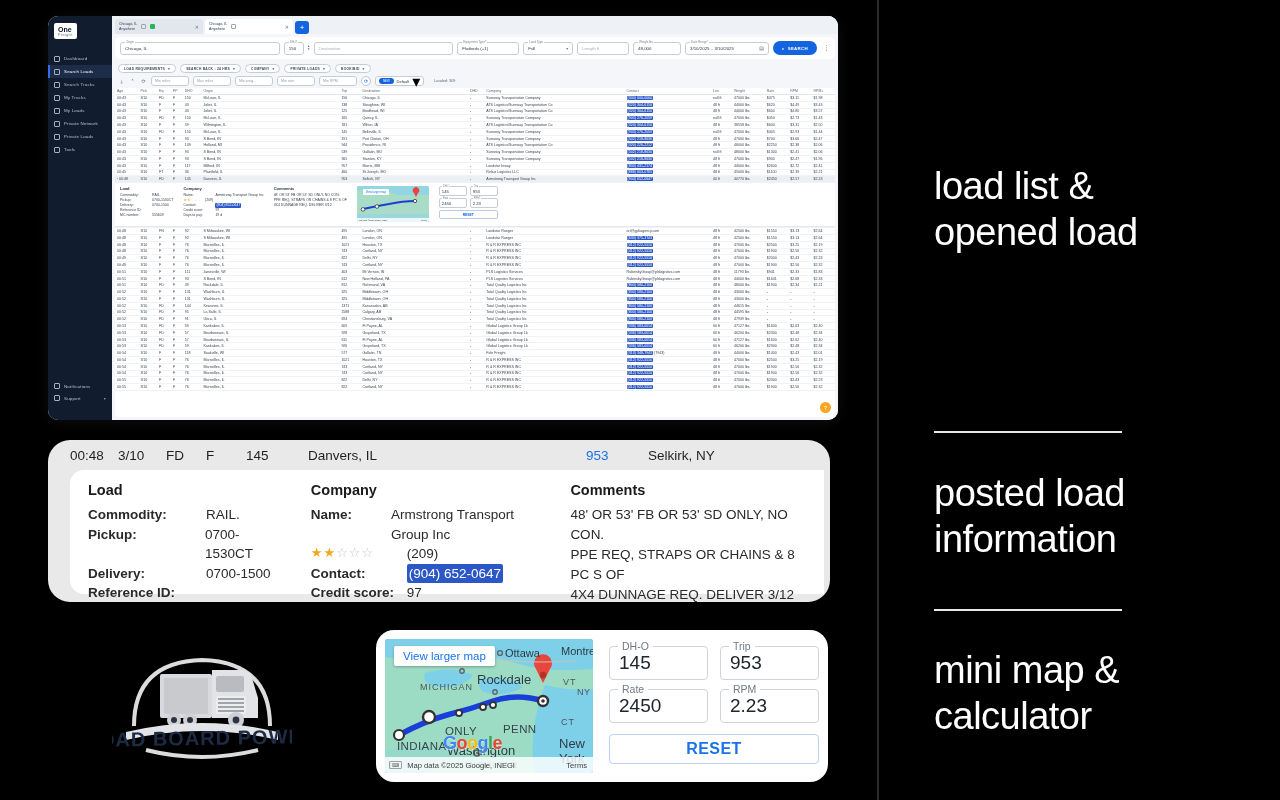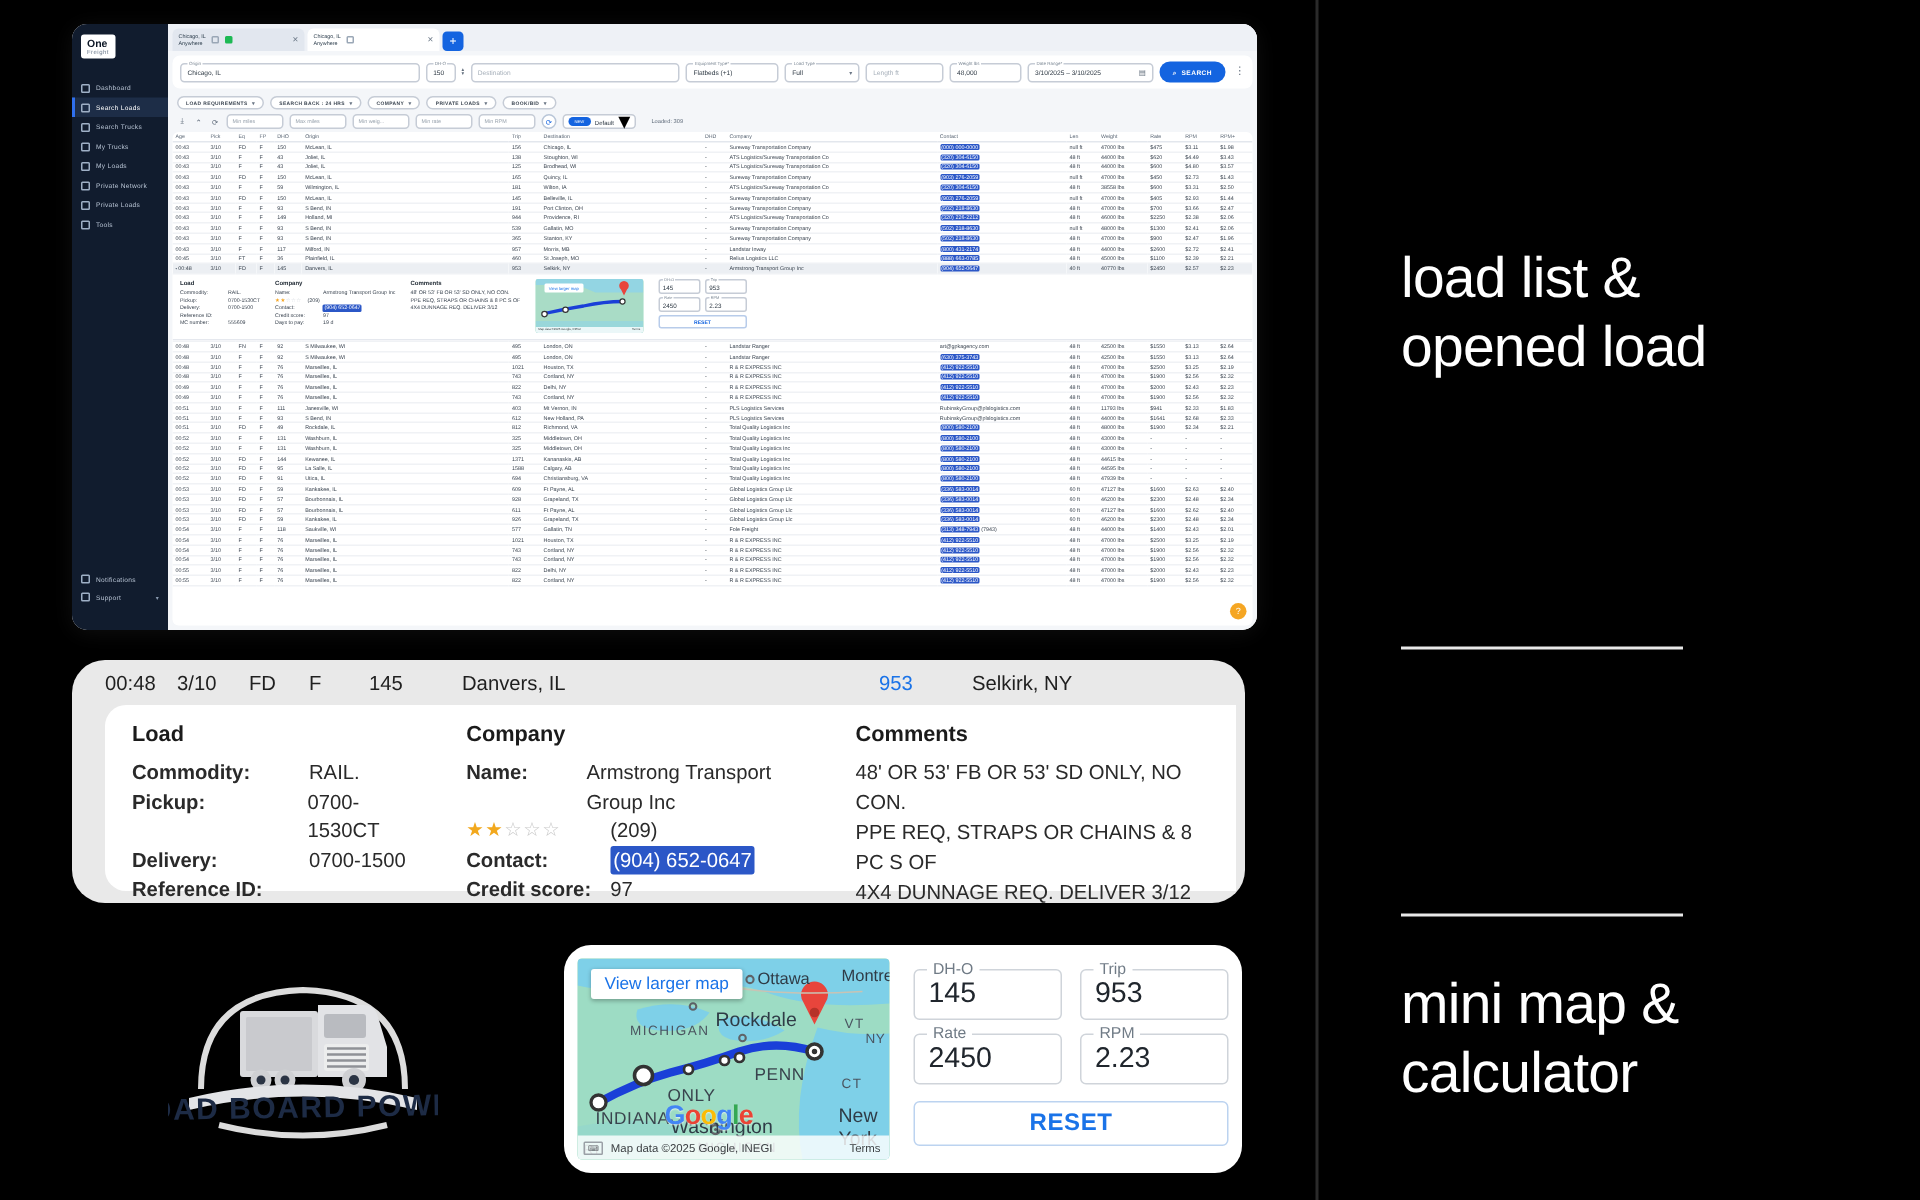--- a/index.html
+++ b/index.html
@@ -1313,21 +1313,21 @@
         <circle cx="100" cy="18" r="1" fill="#5f6368"></circle>
         <circle cx="115" cy="14" r="2.4" fill="none" stroke="#5f6368" stroke-width="1.4"></circle>
         <circle cx="77" cy="32" r="2.2" fill="none" stroke="#5f6368" stroke-width="1.4"></circle>
         <circle cx="110" cy="53" r="2.2" fill="none" stroke="#5f6368" stroke-width="1.4"></circle>
         <circle cx="92" cy="114" r="3" fill="none" stroke="#5f6368" stroke-width="1.6"></circle>
         <circle cx="92" cy="114" r="1" fill="#5f6368"></circle>
       </svg>
       <div class="maplbl" style="left:35px;top:43px;letter-spacing:1px">MICHIGAN</div>
       <div class="maplbl big" style="left:60px;top:86px">ONLY</div>
       <div class="maplbl big" style="left:12px;top:101px">INDIANA</div>
-      <div class="maplbl big" style="left:118px;top:72px">PENN</div>
+      <div class="maplbl big" style="left:118px;top:84px">PENN</div>
       <div class="maplbl" style="left:80px;top:121px;letter-spacing:1px">MICHIGAN</div>
       <div class="maplbl" style="left:178px;top:38px;letter-spacing:1px">VT</div>
       <div class="maplbl" style="left:176px;top:78px;letter-spacing:1px">CT</div>
       <div class="maplbl" style="left:4px;top:122px;letter-spacing:1px">RI</div>
       <div class="maplbl" style="left:192px;top:48px">NY</div>
       <div class="mapcity" style="left:120px;top:8px">Ottawa</div>
       <div class="mapcity" style="left:92px;top:33px;font-size:13px">Rockdale</div>
       <div class="mapcity" style="left:62px;top:104px;font-size:13px">Washington</div>
       <div class="mapcity" style="left:176px;top:6px">Montreal</div>
       <div class="mapcity" style="left:174px;top:97px;font-size:13px">New York</div>
@@ -1364,20 +1364,22 @@
     </div>
   </div>
 
   <div class="divider-v"></div>
   <div class="captions">
     <div class="cap-block" id="cap1">
       <div class="cap-text">load list &amp;</div>
       <div class="cap-text">opened load</div>
     </div>
     <div class="cap-block" id="cap2">
+      <div class="cap-text">posted load</div>
+      <div class="cap-text">information</div>
     </div>
     <div class="cap-block" id="cap3">
       <div class="cap-text">mini map &amp;</div>
       <div class="cap-text">calculator</div>
     </div>
   </div>
   <div class="cap-rule" id="rule1"></div>
   <div class="cap-rule" id="rule2"></div>
 
 </div>

